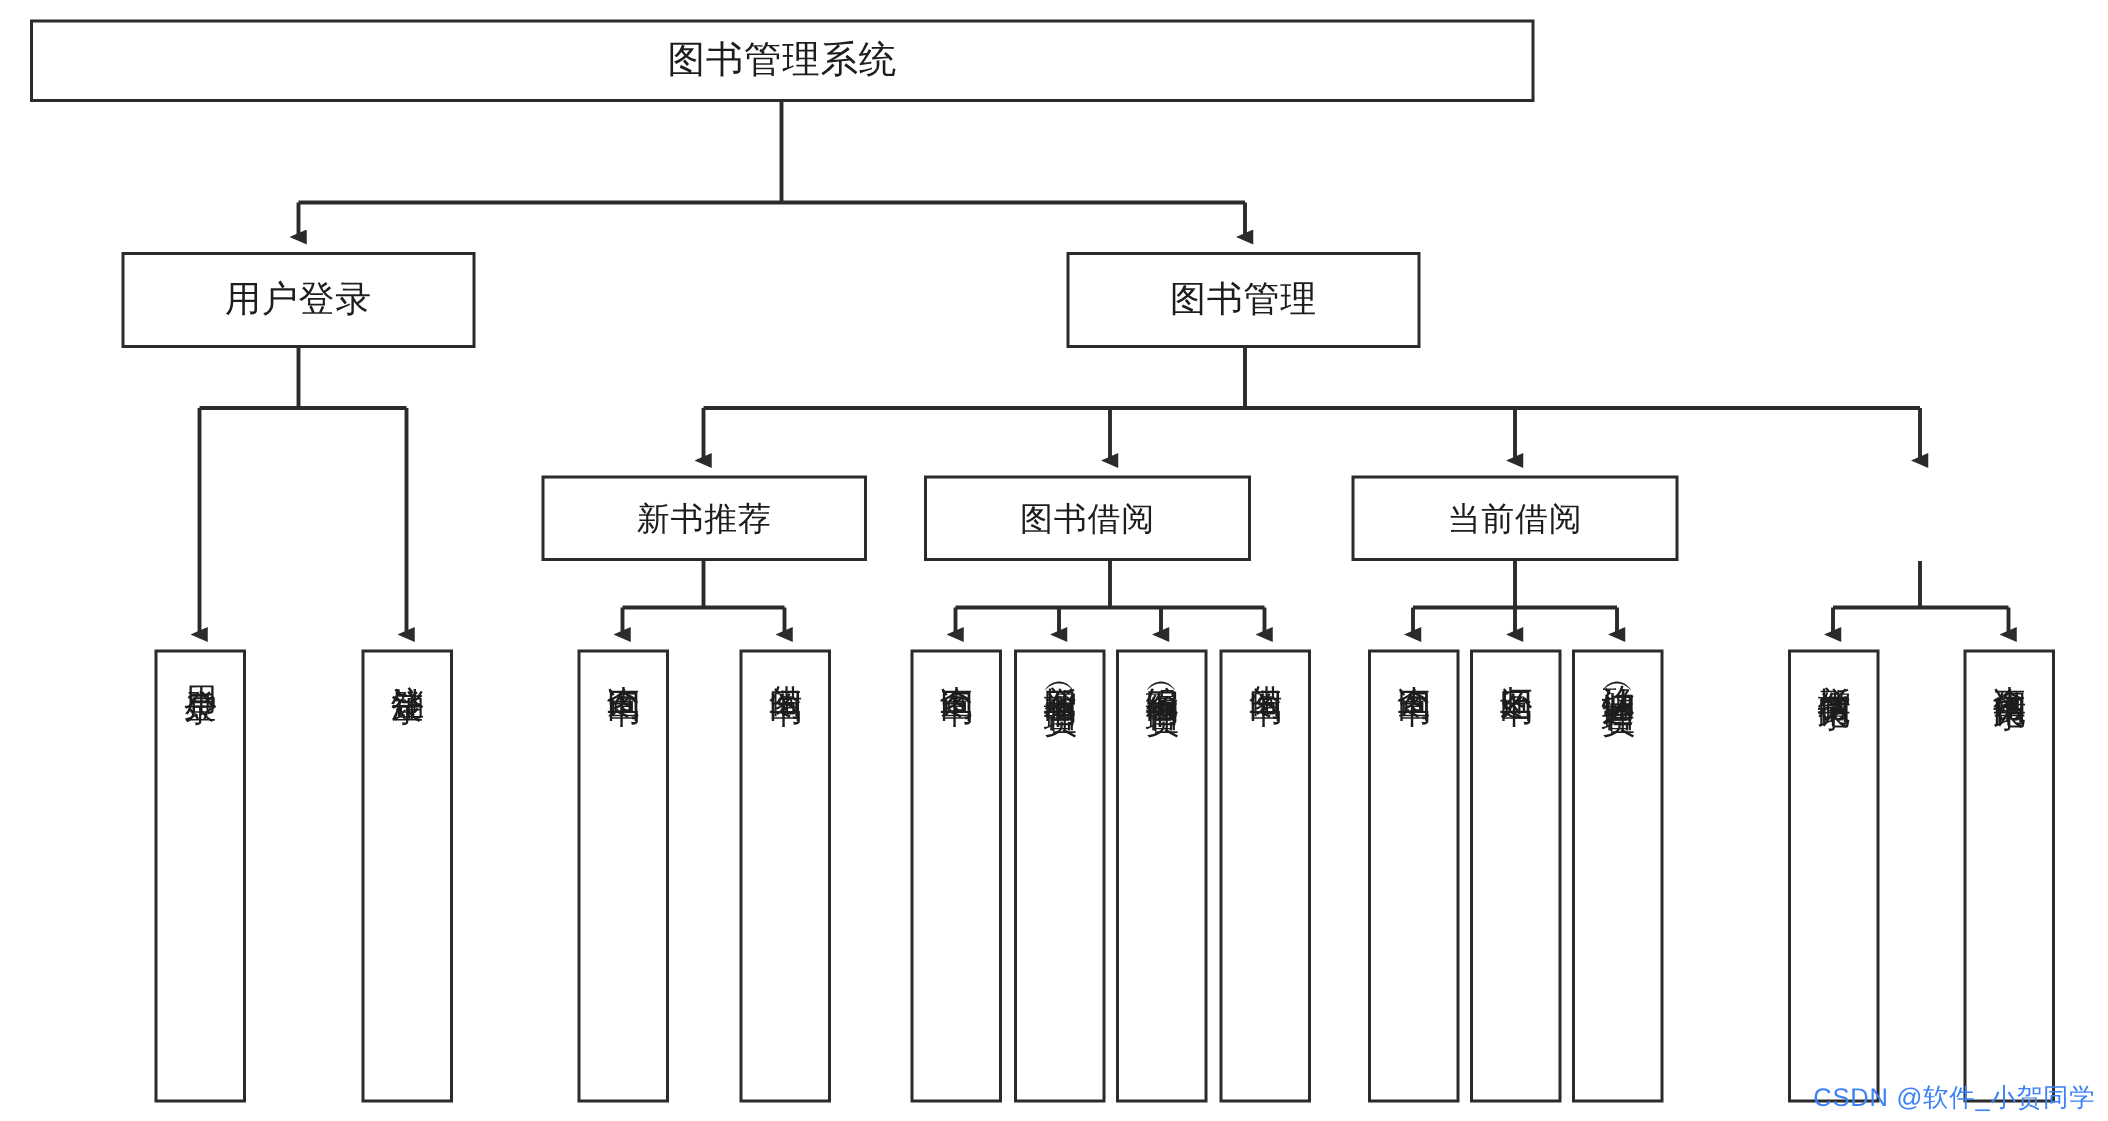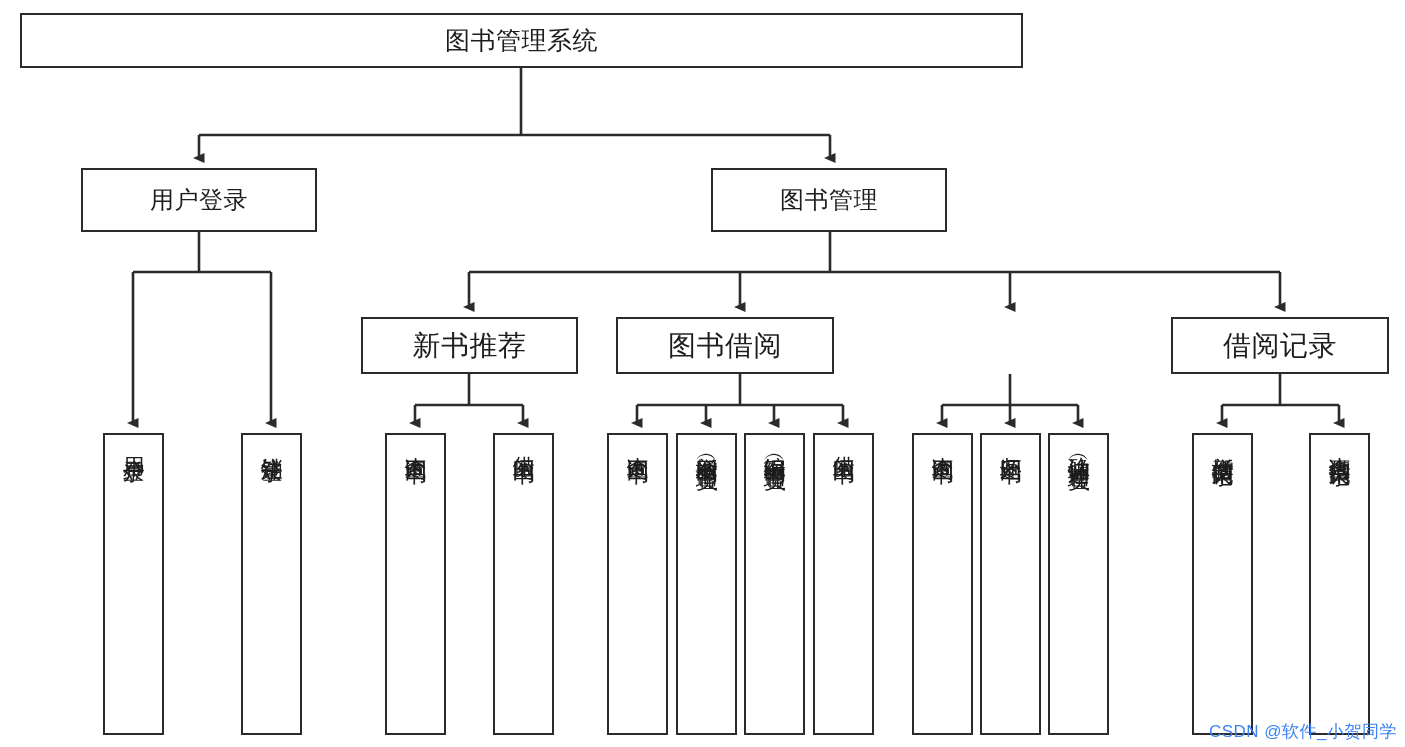--- a/index.html
+++ b/index.html
@@ -45,21 +45,21 @@
   .lvl1 { }
   .lvl1 .node-label {
     font-size: 25px;
   }
   
   .lvl2 .node-label {
     font-size: 24px;
   }
   
   .lvl3 .node-label {
-    font-size: 28px;
+    font-size: 22px;
   }
   
   .leaf {
     align-items: flex-start;
     justify-content: center;
     padding-top: 4px;
   }
   .leaf .node-label {
     writing-mode: vertical-rl;
     text-orientation: upright;
@@ -144,22 +144,22 @@
   <div class="node lvl2" style="left:711px; top:168px; width:236px; height:64px;">
     <span class="node-label">图书管理</span>
   </div>
 
   <div class="node lvl3" style="left:361px; top:317px; width:217px; height:57px;">
     <span class="node-label">新书推荐</span>
   </div>
   <div class="node lvl3" style="left:616px; top:317px; width:218px; height:57px;">
     <span class="node-label">图书借阅</span>
   </div>
-  <div class="node lvl3" style="left:1171px; top:317px; width:218px; height:57px;">
-    <span class="node-label">借阅记录</span>
+  <div class="node lvl3" style="left:901px; top:317px; width:218px; height:57px;">
+    <span class="node-label">当前借阅</span>
   </div>
 
   <div class="node leaf" style="left:103px; top:433px; width:61px; height:302px;">
     <span class="node-label">用户登录</span>
   </div>
   <div class="node leaf" style="left:241px; top:433px; width:61px; height:302px;">
     <span class="node-label">注销登录</span>
   </div>
 
   <div class="node leaf" style="left:385px; top:433px; width:61px; height:302px;">

